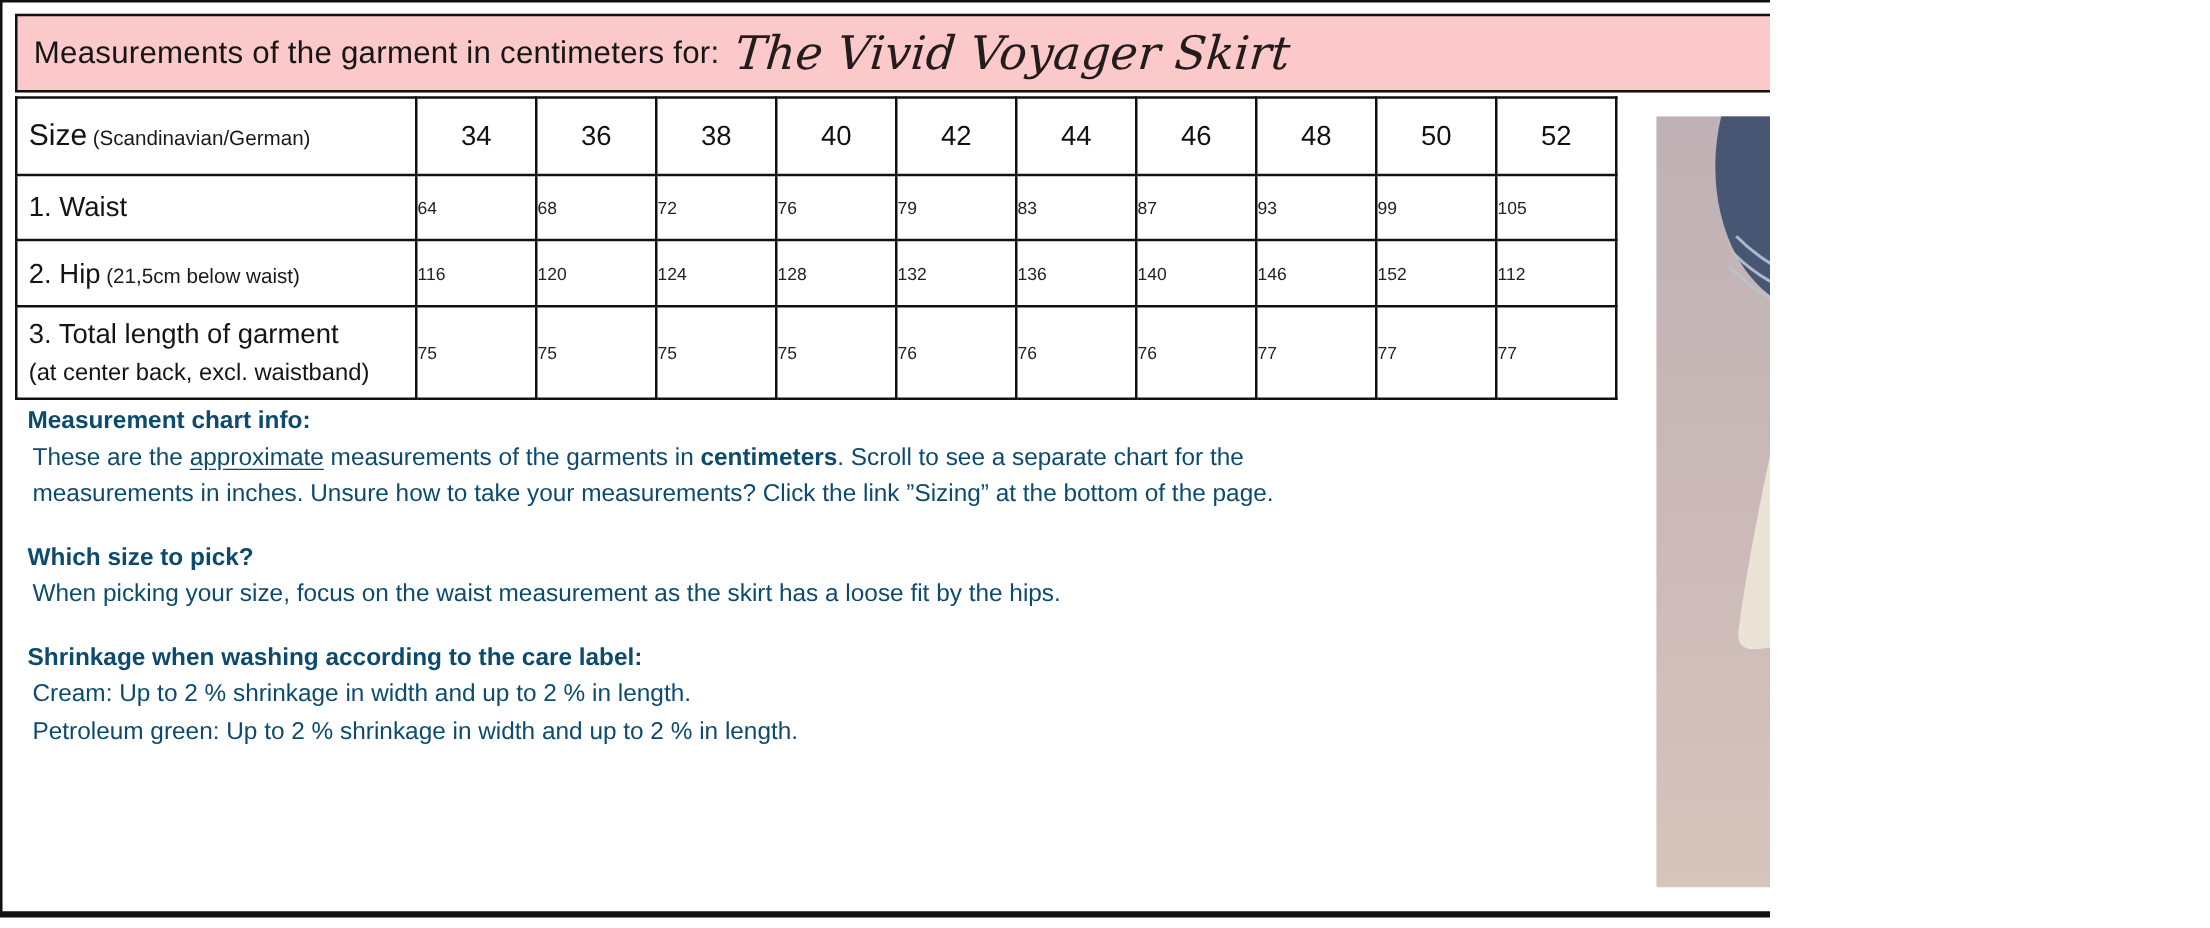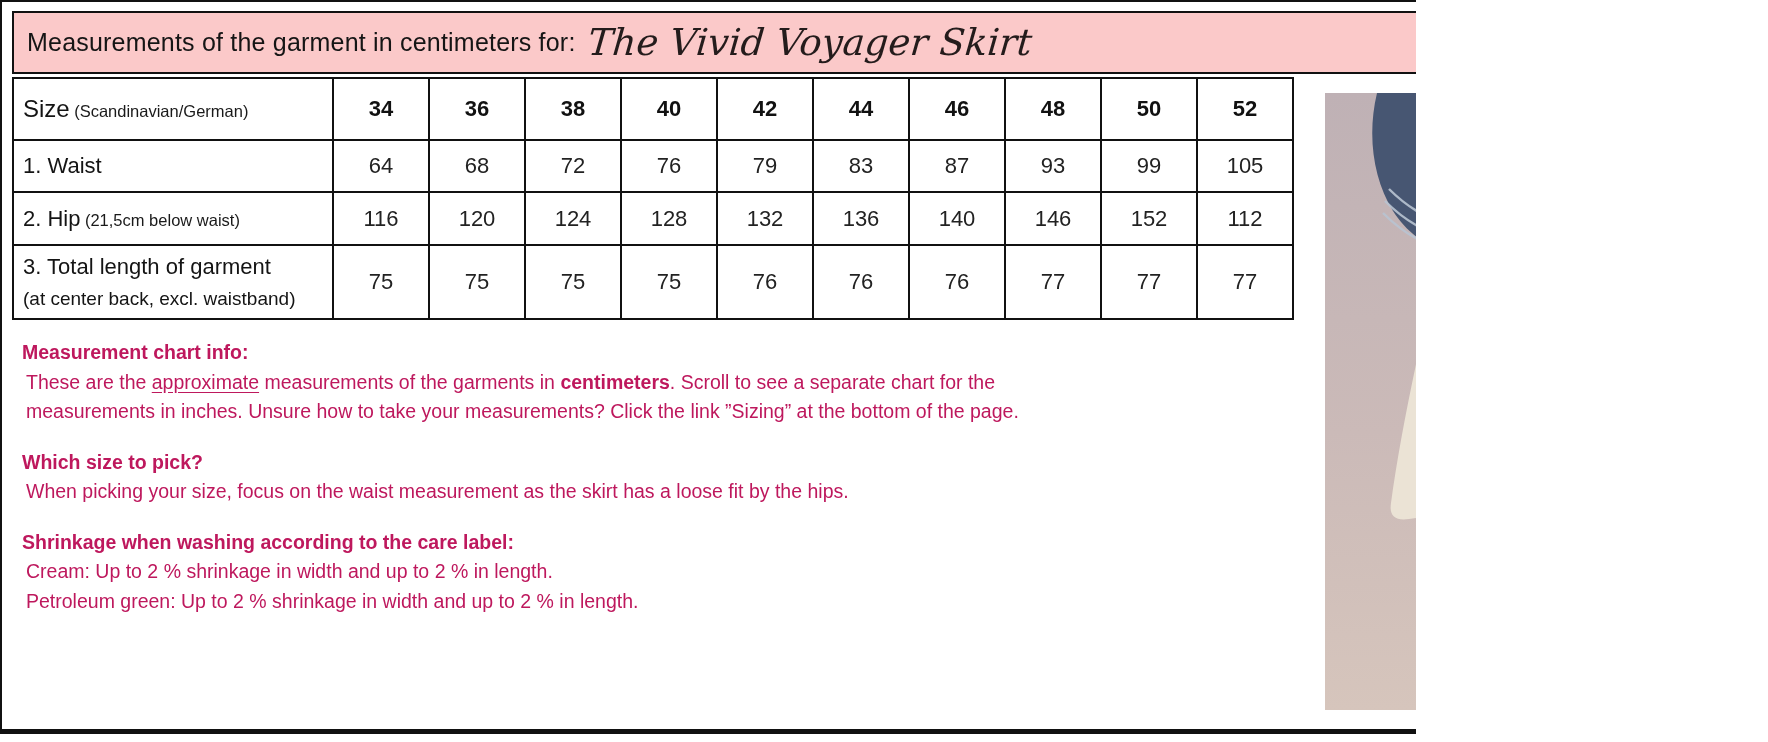--- a/index.html
+++ b/index.html
@@ -21,25 +21,25 @@
   table.sizes td { border: 2px solid #111; padding: 0; }
   .r-header { height: 62px; }
   .r-waist  { height: 52px; }
   .r-hip    { height: 53px; }
   .r-length { height: 74px; }
   .cell-label { text-align: left; padding-left: 9px !important; color: #141414; }
   .lbl-size { font-size: 24px; }
   .lbl { font-size: 22px; }
   .note { font-size: 16.5px; color: #1a1a1a; }
   .note-block { display: block; margin-top: 8px; font-size: 19px; }
-  .size-head { font-weight: 700; font-size: 22px; text-align: center; color: #111; }
-  .val { font-size: 22px; text-align: center; color: #222; }
-
-  
-  .info { position: absolute; left: 22px; top: 340px; width: 1250px; color: #be185d;
+  .size-head { font-weight: 400; font-size: 22px; text-align: center; color: #111; }
+  .val { font-size: 14px; text-align: left; color: #222; }
+
+  
+  .info { position: absolute; left: 22px; top: 324px; width: 1250px; color: #0c4a6e;
           font-size: 19.5px; line-height: 25.5px; }
   .info .sec { margin: 0 0 25px 0; }
   .info h3 { margin: 0; font-size: 19.5px; font-weight: 700; line-height: 25.5px; }
   .info p { margin: 4px; }
   .u { text-decoration: underline; text-underline-offset: 3px; }
   .b { font-weight: 700; }
 
   
   .photo { position: absolute; left: 1325px; top: 93px; width: 410px; height: 617px; }
   .photo svg { display: block; }

